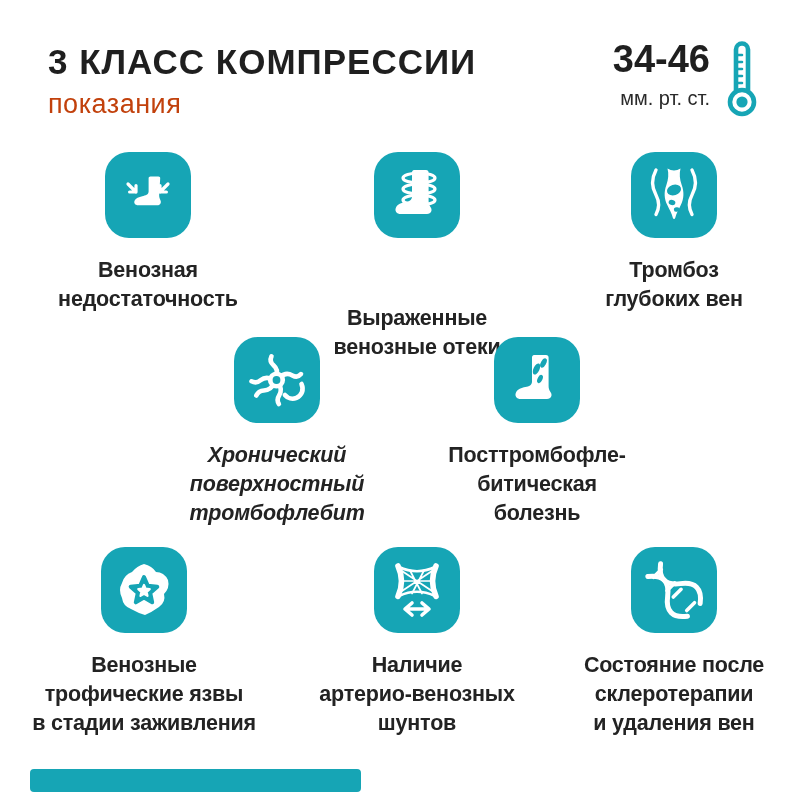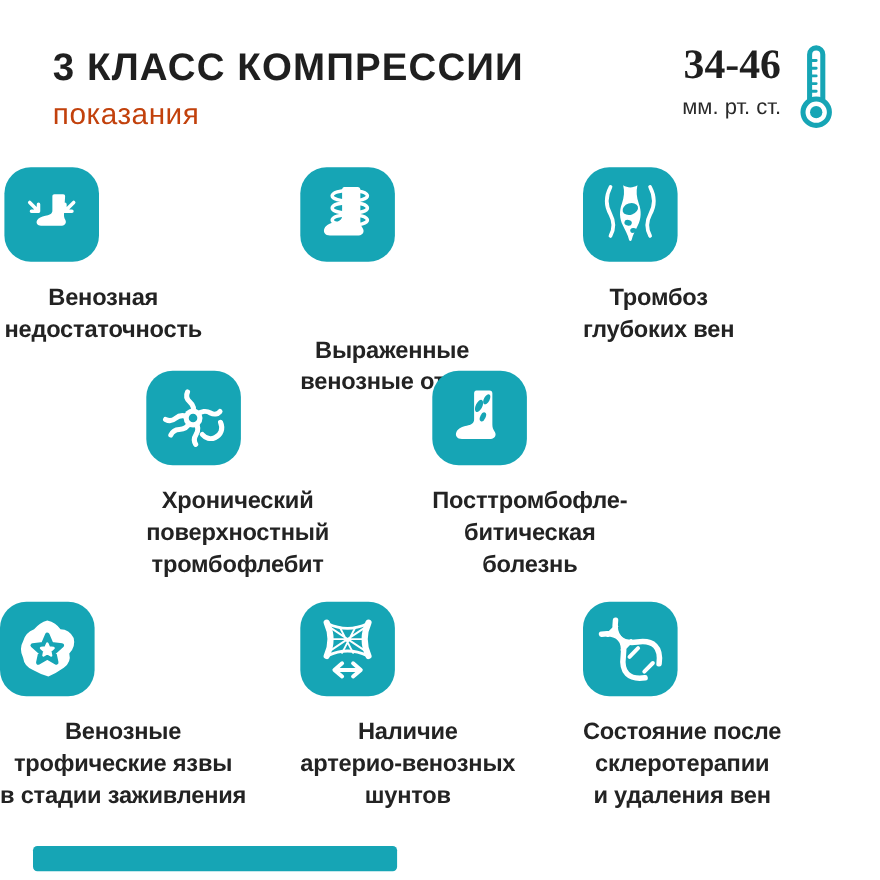--- a/index.html
+++ b/index.html
@@ -10,29 +10,29 @@
     font-family:"Liberation Sans", sans-serif; color:var(--text);
   }
 
   
   .header { position:absolute; top:40px; left:48px; right:42px;
             display:flex; justify-content:space-between; align-items:flex-end; }
   .title { font-size:35px; font-weight:bold; letter-spacing:1px; color:var(--text); line-height:1.1; }
   .subtitle { font-size:27px; letter-spacing:0.5px; color:#c2410c; margin-top:8px; }
   .pressure { display:flex; align-items:flex-start; gap:14px; }
   .pressure-text { text-align:right; }
-  .pressure-value { font-size:38px; font-weight:bold; line-height:1.05;font-family:Liberation Serif, serif; }
+  .pressure-value { font-size:38px; font-weight:bold; line-height:1.05; }
   .pressure-unit { font-size:20px; color:#2a2a2a; margin-top:7px; }
   .thermo { width:34px; height:80px; display:block; }
 
   
   .cell { position:absolute; width:288px; transform:translateX(-50%);
-          display:flex; flex-direction:column; align-items:flex-start; }
+          display:flex; flex-direction:column; align-items:center; }
   .c1 { left:148px; top:152px; }  .c2 { left:417px; top:152px;gap:48px; }  .c3 { left:674px; top:152px; }
-  .c4 { left:277px; top:337px; }  .c5 { left:537px; top:337px; }
+  .c4 { left:277px; top:337px;font-style:italic; }  .c5 { left:537px; top:337px; }
   .c6 { left:144px; top:547px; }  .c7 { left:417px; top:547px; }  .c8 { left:674px; top:547px; }
 
   .tile { width:86px; height:86px; border-radius:24px; background:var(--teal);
           display:flex; align-items:center; justify-content:center; flex:none; }
   .tile svg { width:64px; height:64px; display:block; }
 
   .label { margin-top:18px; font-size:21.5px; font-weight:bold; letter-spacing:-0.2px;
            color:#232323; text-align:center; line-height:1.36; white-space:pre-line; }
 
   

